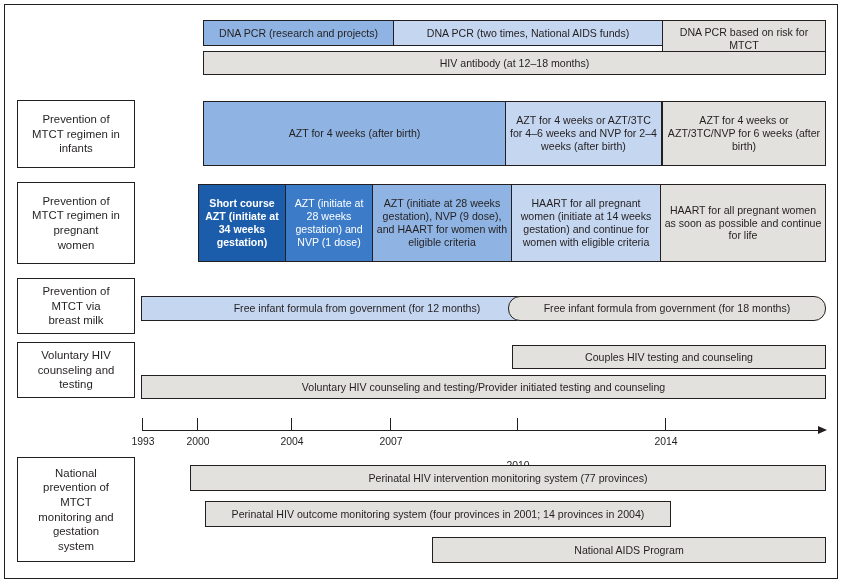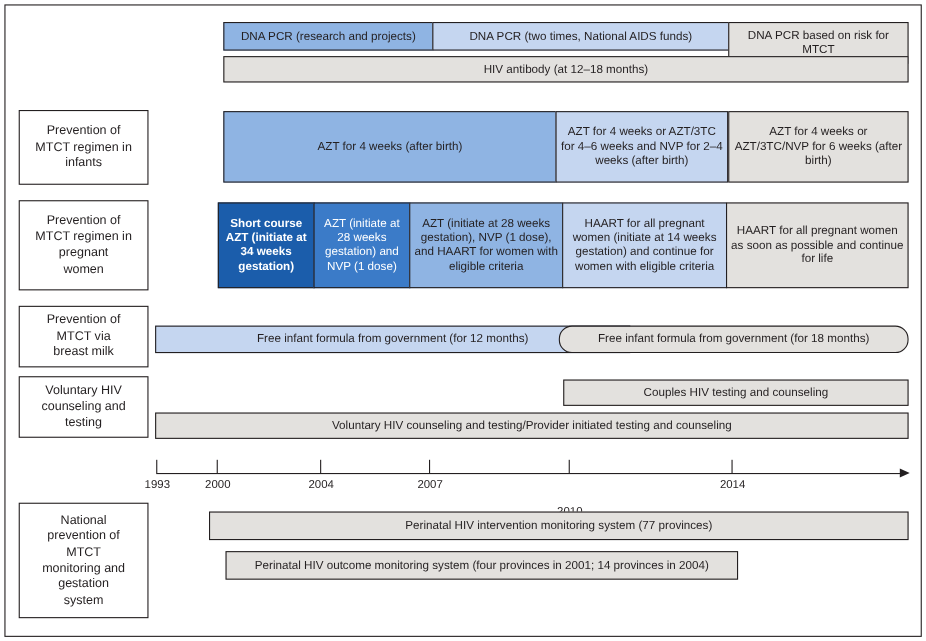--- a/index.html
+++ b/index.html
@@ -54,21 +54,21 @@
     <span>
       <span>Prevention of</span><br>
       <span>MTCT regimen in</span><br>
       <span>pregnant</span><br>
       <span>women</span>
     </span>
   </div>
 
   <div class="seg blue-dk" style="left:198px;top:184px;width:88px;height:78px;">Short course AZT (initiate at 34 weeks gestation)</div>
   <div class="seg blue-dk2" style="left:285px;top:184px;width:88px;height:78px;">AZT (initiate at 28 weeks gestation) and NVP (1 dose)</div>
-  <div class="seg blue-md" style="left:372px;top:184px;width:140px;height:78px;">AZT (initiate at 28 weeks gestation), NVP (1 dose), and HAART for women with eligible criteria</div>
+  <div class="seg blue-md" style="left:372px;top:184px;width:140px;height:78px;">AZT (initiate at 28 weeks gestation), NVP (9 dose), and HAART for women with eligible criteria</div>
   <div class="seg blue-lt" style="left:511px;top:184px;width:150px;height:78px;">HAART for all pregnant women (initiate at 14 weeks gestation) and continue for women with eligible criteria</div>
   <div class="seg gray" style="left:660px;top:184px;width:166px;height:78px;">HAART for all pregnant women as soon as possible and continue for life</div>
 
   <div class="lbl" style="left:17px;top:278px;width:118px;height:56px;">
     <span>
       <span>Prevention of</span><br>
       <span>MTCT via</span><br>
       <span>breast milk</span>
     </span>
   </div>
@@ -110,13 +110,14 @@
       <span>prevention of</span><br>
       <span>MTCT</span><br>
       <span>monitoring and</span><br>
       <span>gestation</span><br>
       <span>system</span>
     </span>
   </div>
 
   <div class="bar gray" style="left:190px;top:465px;width:636px;height:26px;">Perinatal HIV intervention monitoring system (77 provinces)</div>
   <div class="bar gray" style="left:205px;top:501px;width:466px;height:26px;">Perinatal HIV outcome monitoring system (four provinces in 2001; 14 provinces in 2004)</div>
+  <div class="bar gray" style="left:432px;top:537px;width:394px;height:26px;">National AIDS Program</div>
 </div>
 
 </body></html>

